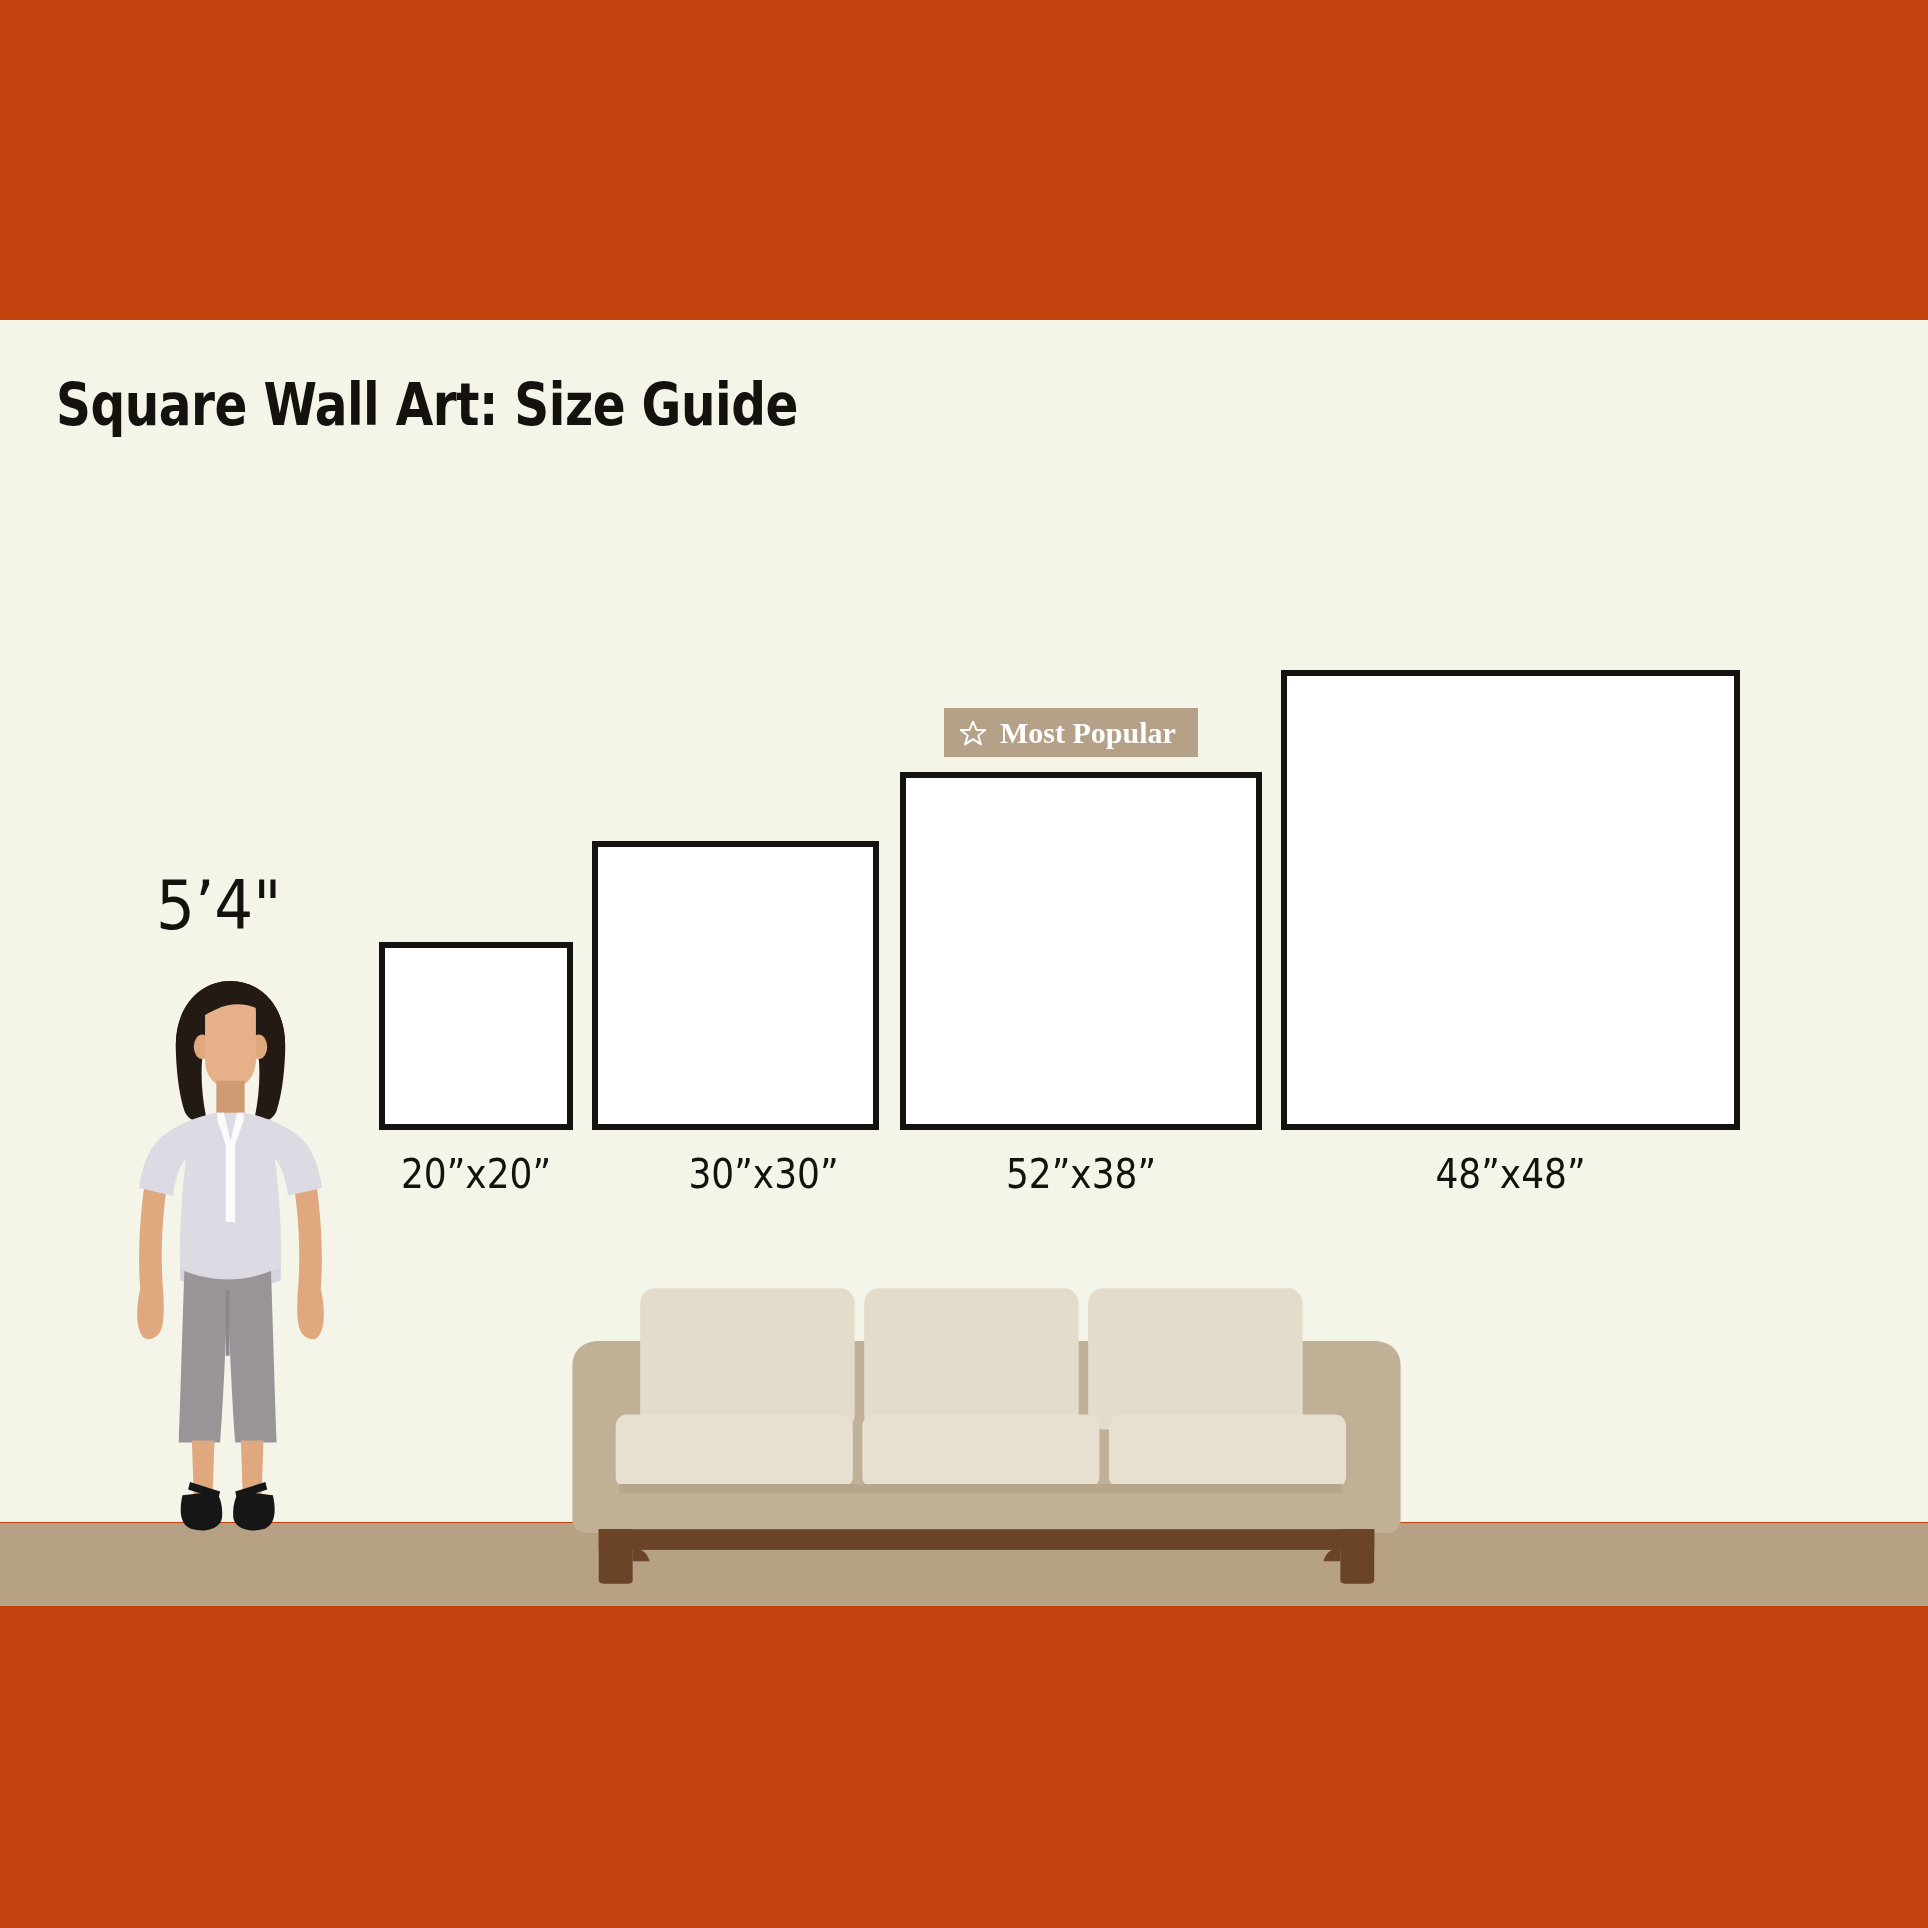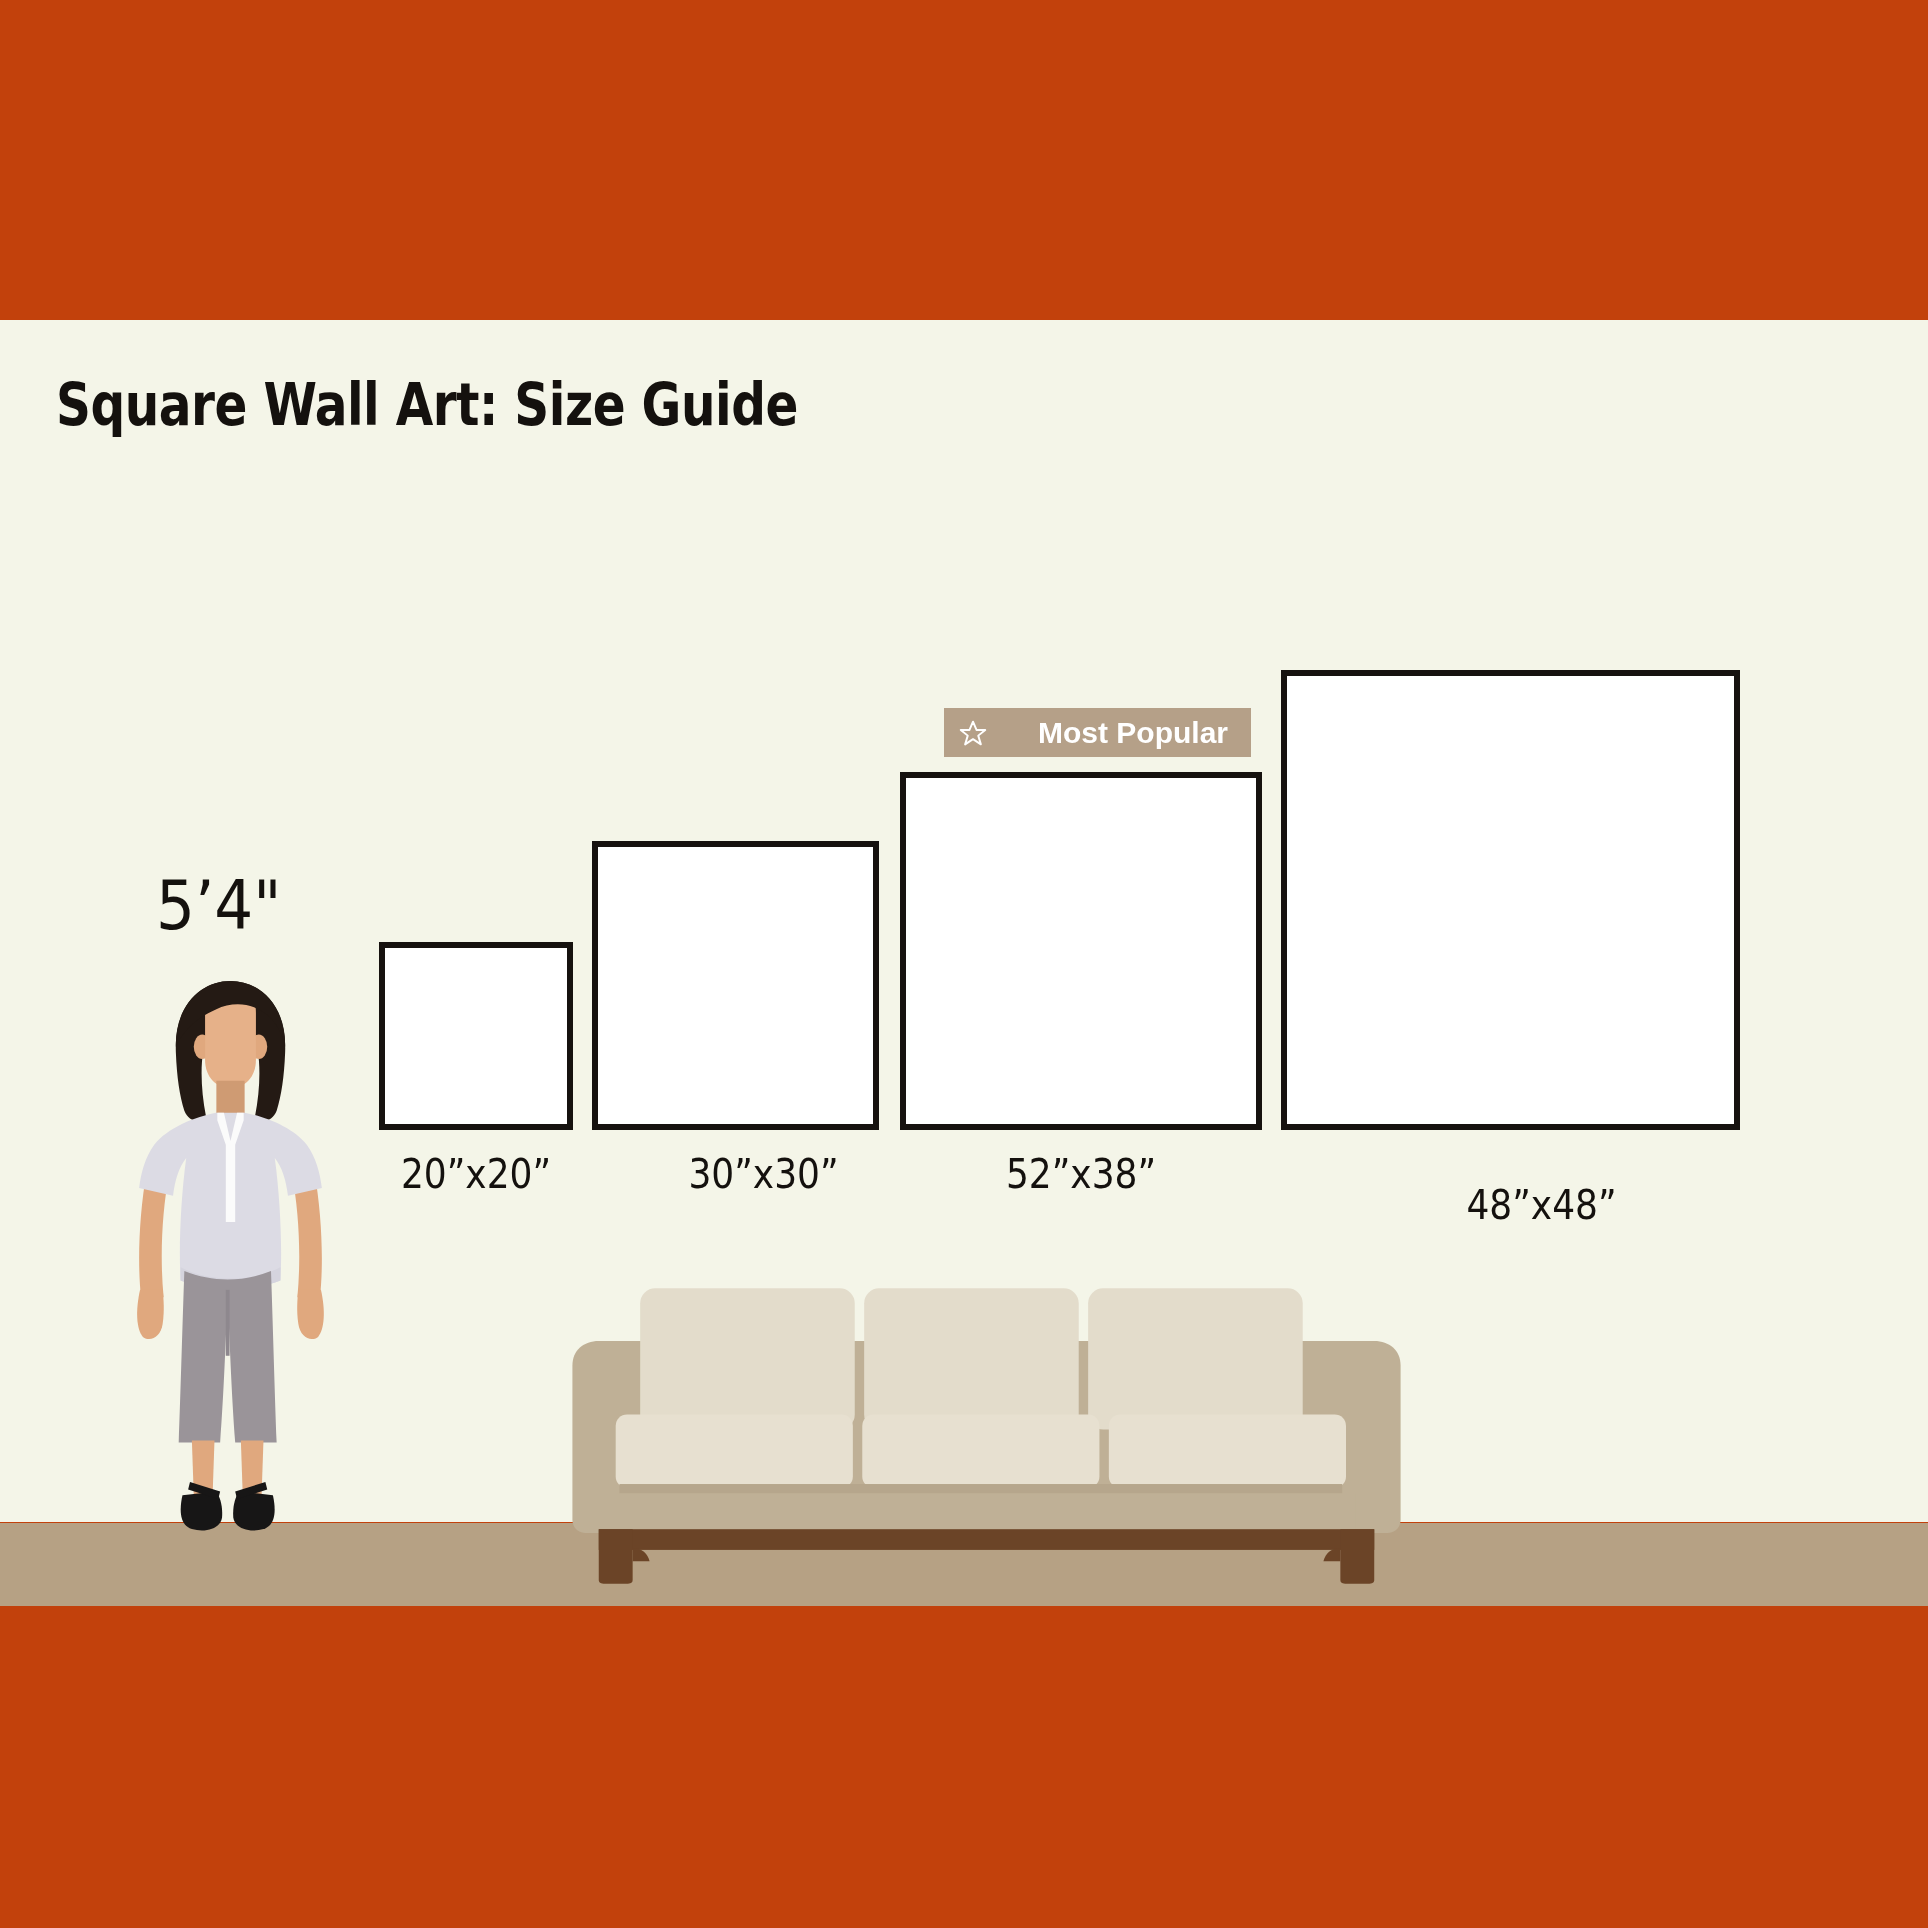--- a/index.html
+++ b/index.html
@@ -83,42 +83,41 @@
     top: 1151px;
     font-size: 40px;
     color: #14110e;
     white-space: nowrap;
     text-align: center;
     font-family: "DejaVu Sans Condensed", "DejaVu Sans", sans-serif;
   }
   .size-label.l20 { left: 379px; width: 194px; }
   .size-label.l30 { left: 620px; width: 287px; }
   .size-label.l38 { left: 900px; width: 362px; }
-  .size-label.l48 { left: 1312px; width: 459px; margin-top: 31px; }
+  .size-label.l48 { left: 1281px; width: 459px; }
 
   
   .badge {
     position: absolute;
     left: 944px;
     top: 708px;
     height: 49px;
     padding: 0 22.6px 0 15px;
     display: flex;
     align-items: center;
     gap: 13px;
     background: #b5a088;
     box-sizing: border-box;
   }
   .badge-text {
     font-size: 30px;
     font-weight: 700;
     color: #ffffff;
     white-space: nowrap;
-    font-family: Liberation Sans, sans-serif;
-    margin-left: 38px;
+    font-family: Liberation Serif, serif;
   }
   .star-icon { display: block; width: 28px; height: 28px; }
 
   
   .person { position: absolute; left: 122px; top: 979px; width: 217px; height: 584px; }
 
   
   .sofa { position: absolute; left: 563px; top: 1273px; width: 847px; height: 311px; }
 </style>
 </head>

